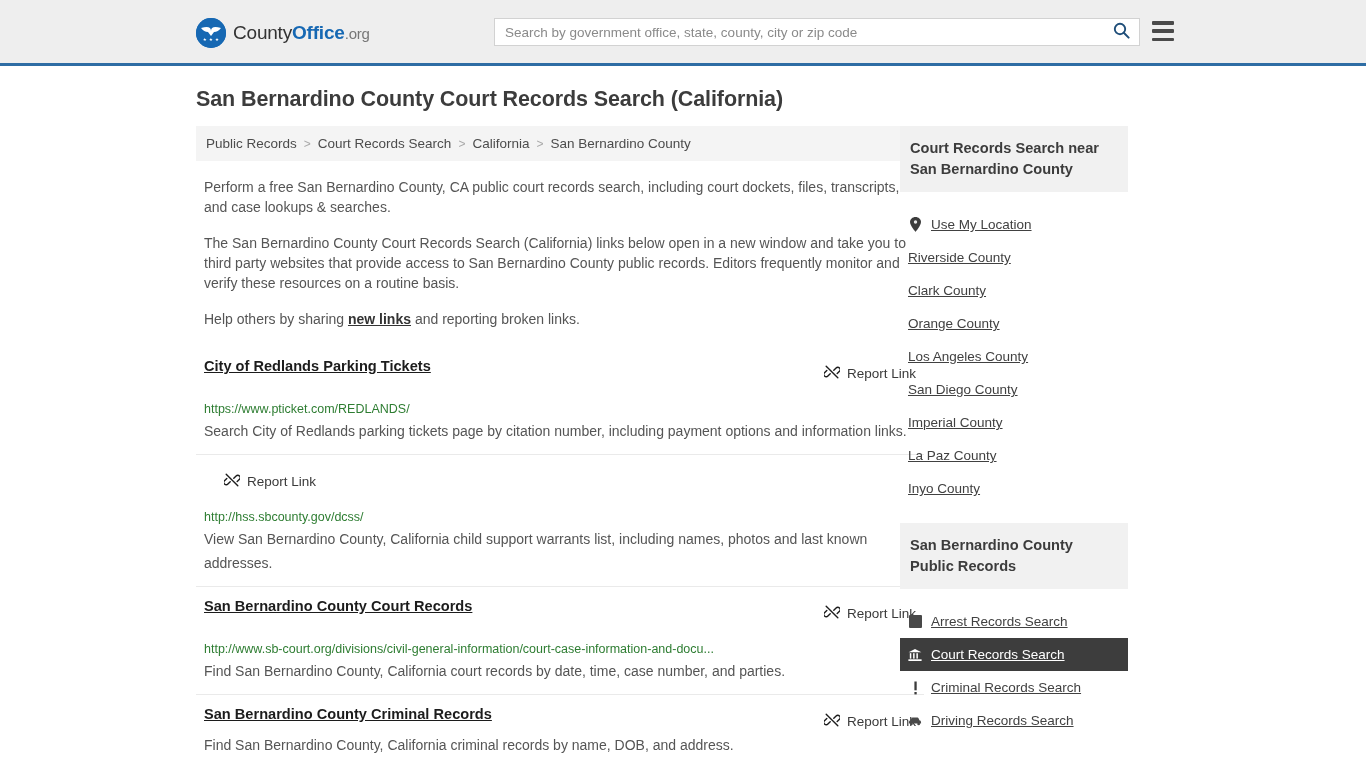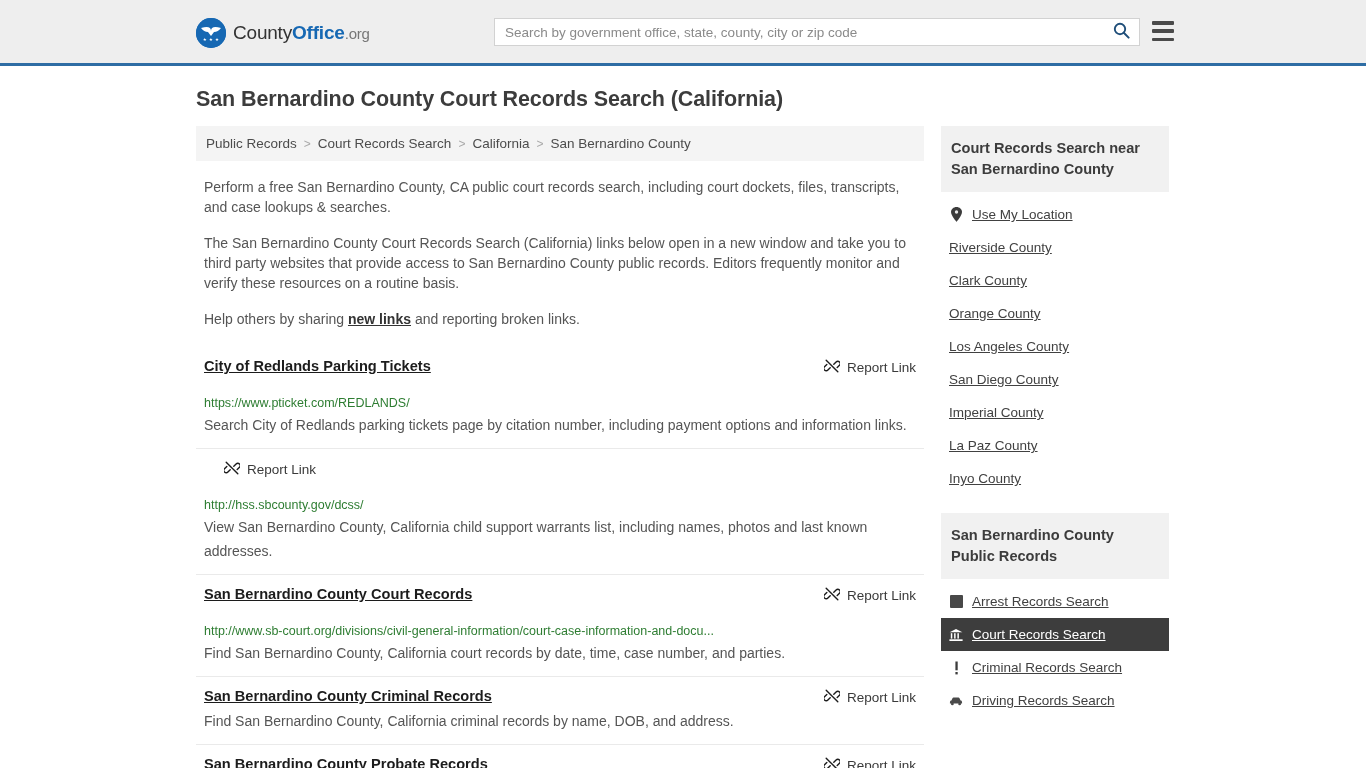--- a/index.html
+++ b/index.html
@@ -134,54 +134,54 @@
     text-decoration: underline;
     cursor: pointer;
     margin: 0;
     line-height: 19px;
   }
   .report-link {
     display: flex; align-items: center; gap: 7px;
     font-size: 13.5px; color: #3a3a3a;
     white-space: nowrap;
     cursor: pointer;
-    margin-top: 1px;
+    margin-top: 7px;
     flex: 0 0 auto;
     padding-left: 20px;
   }
   .result-url {
     font-size: 12.5px;
     color: #2e7d32;
     margin-top: 18px;
     line-height: 16px;
     word-break: break-all;
   }
   .result-desc {
     font-size: 14px;
     color: #555555;
     line-height: 24px;
     margin-top: 2px;
   }
 
   
   #sidebar {
     position: absolute;
-    left: 941px; top: 60px;
+    left: 900px; top: 60px;
     width: 228px;
   }
   .panel { margin-bottom: 18px; }
   .panel-head {
     background: #f1f1f1;
     padding: 12px 10px;
     font-size: 14.6px;
     font-weight: bold;
     color: #3c3c3c;
     line-height: 21px;
   }
-  .panel-list { padding-top: 6px; }
+  .panel-list { padding-top: 16px; }
   .panel-row {
     display: flex; align-items: center;
     gap: 9px;
     padding: 8px 8px;
     font-size: 13.5px;
     cursor: pointer;
   }
   .panel-row .lbl {
     color: #414141;
     text-decoration: underline;

